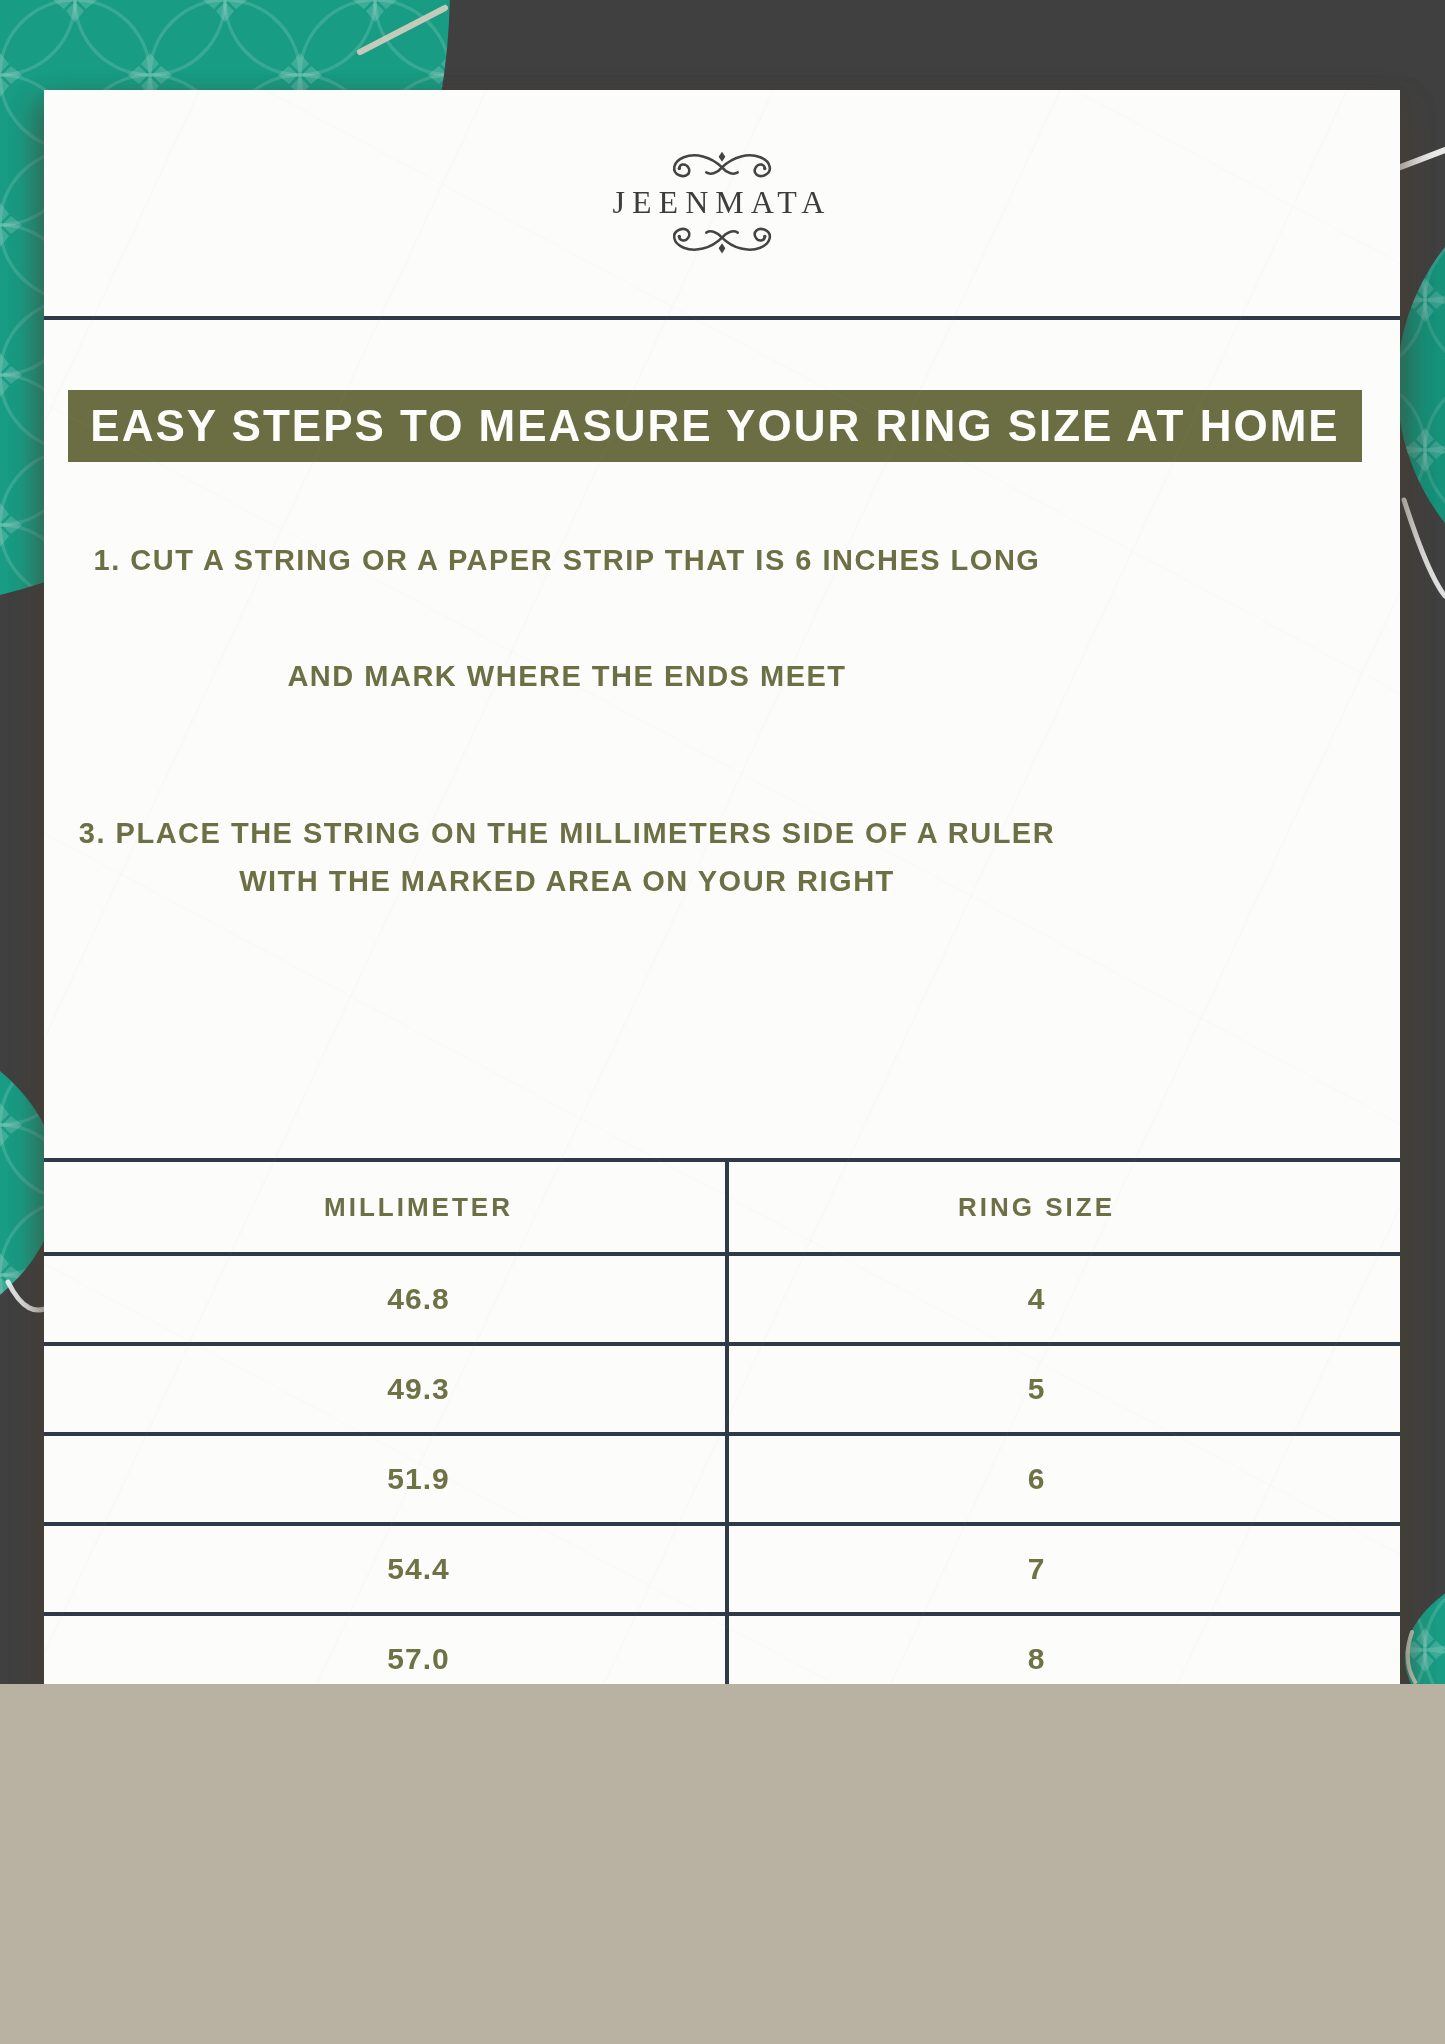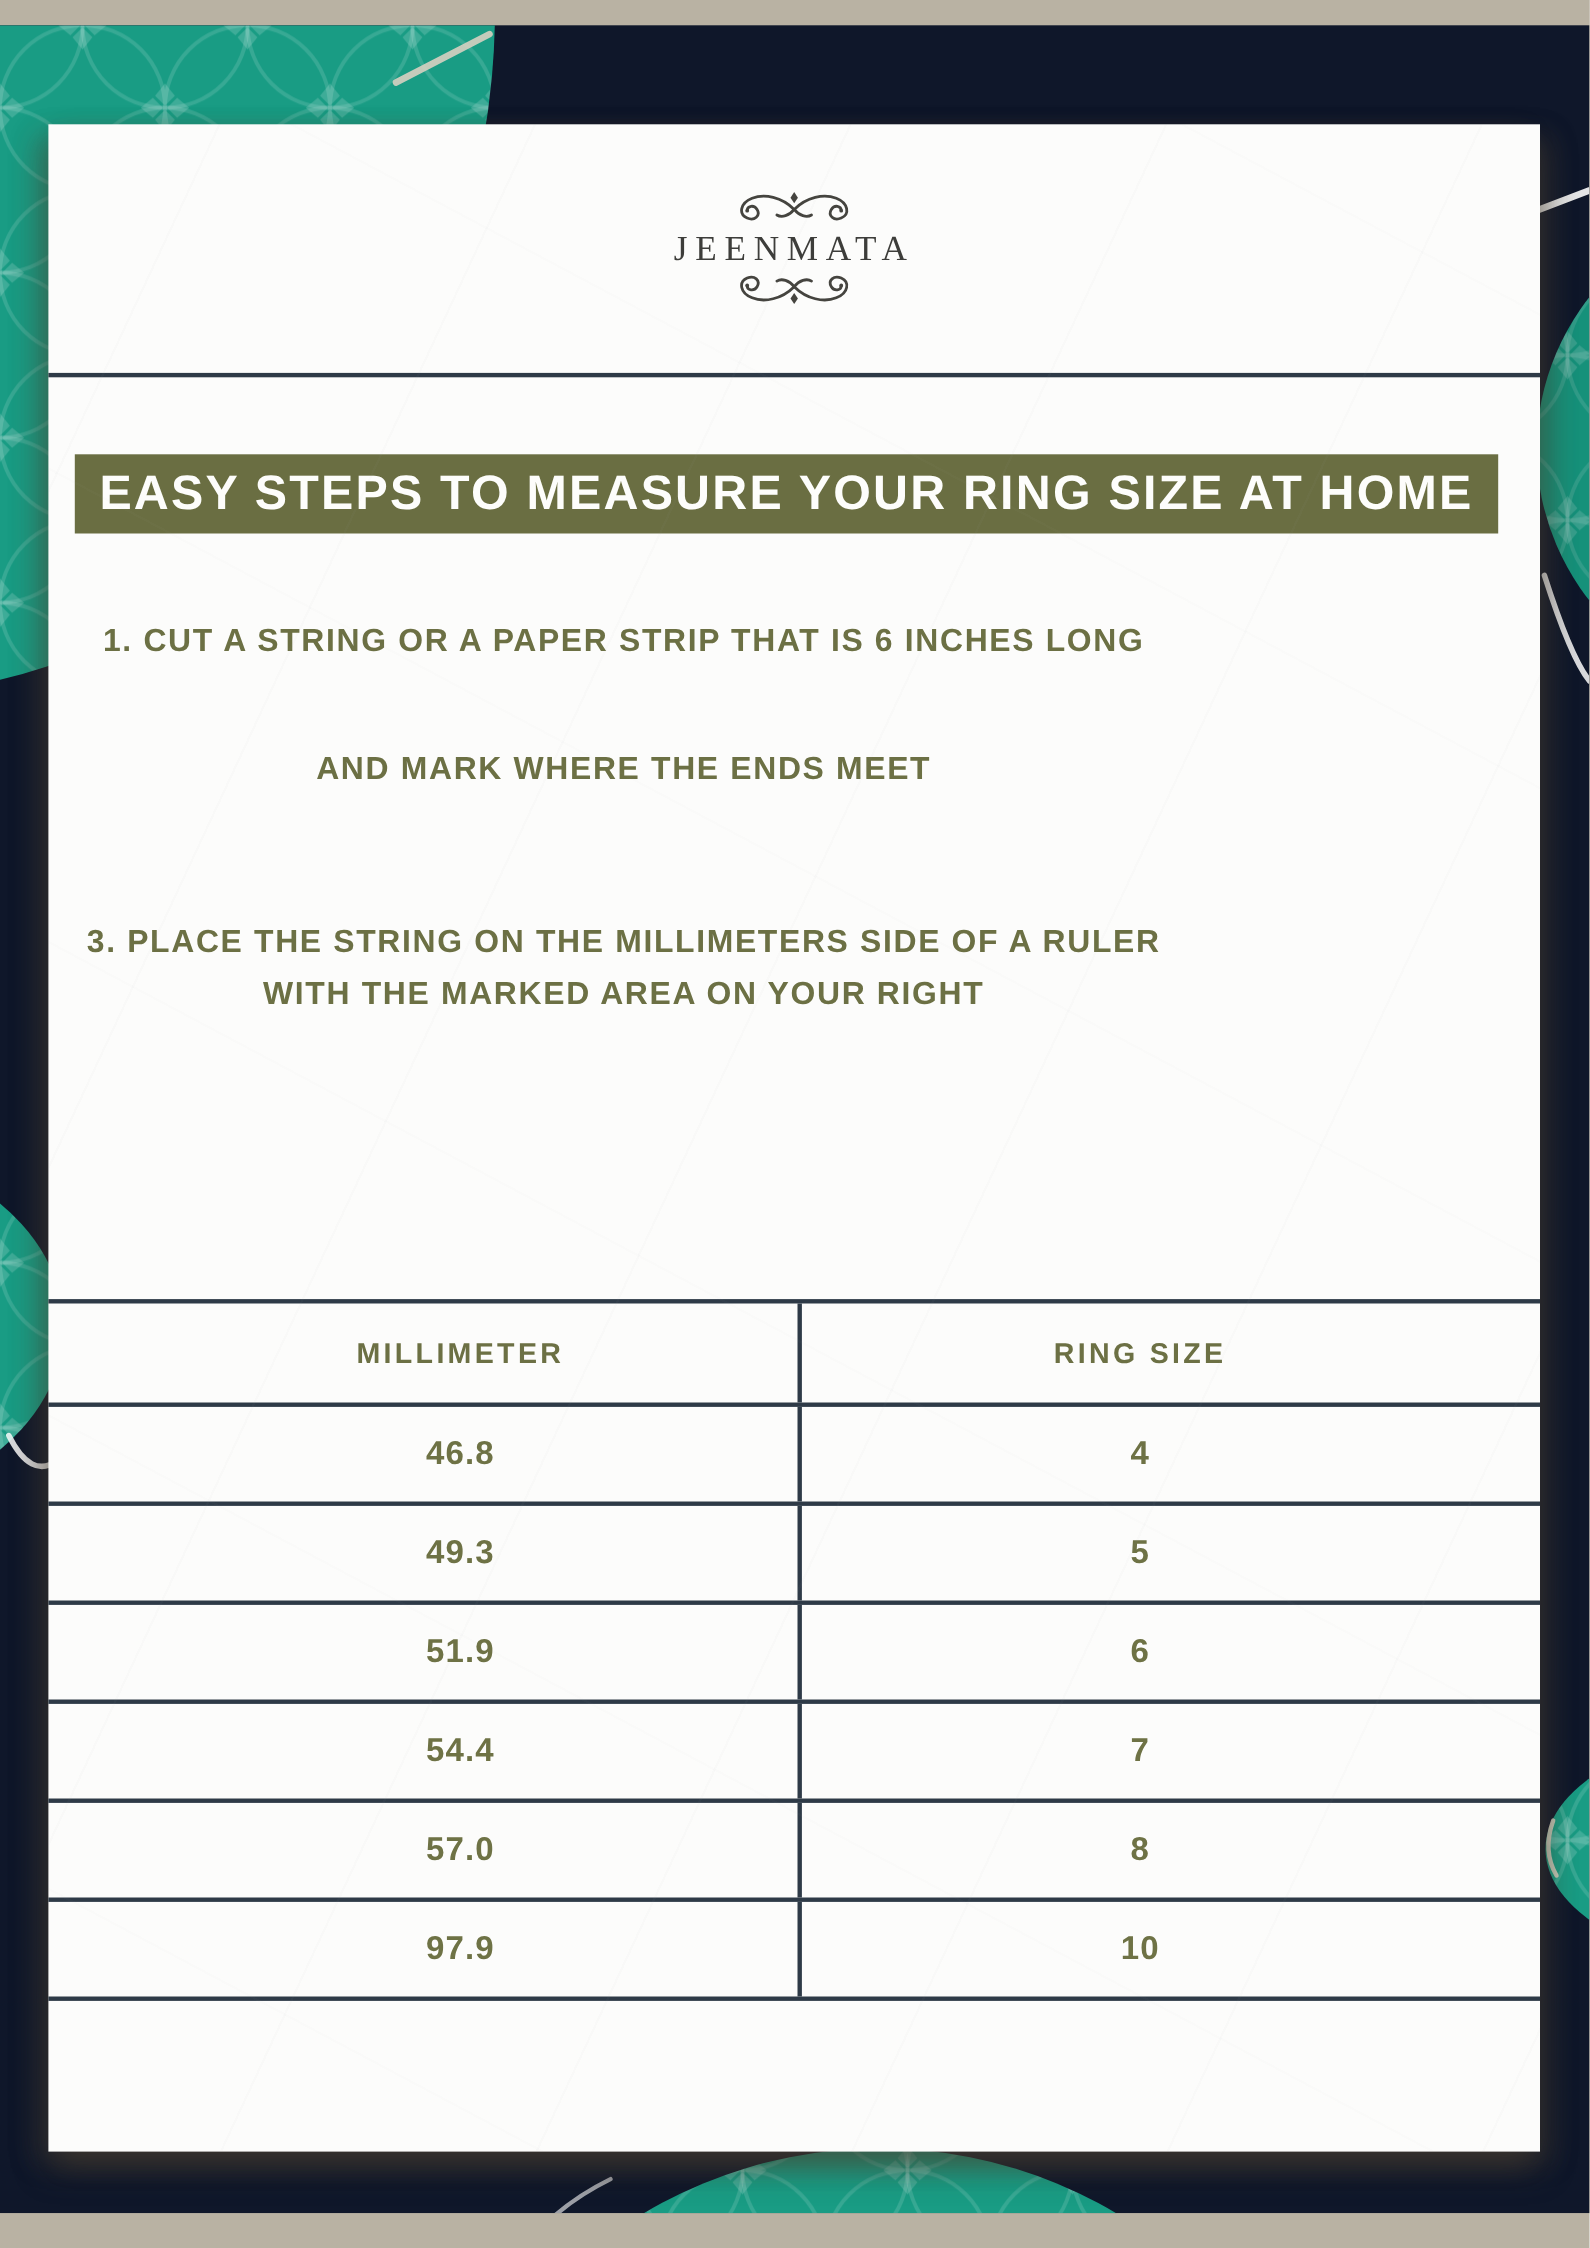--- a/index.html
+++ b/index.html
@@ -1,17 +1,17 @@
 <!DOCTYPE html>
 <html><head>
 <meta charset="utf-8">
 <style>
   html,body{margin:0;padding:0;background:#b9b2a3;}
-  .stage{position:relative;width:1445px;height:1989px;overflow:hidden;
-         background:#0f172a;font-family:"Liberation Sans",sans-serif;margin-top:23px;}
+  .stage{position:relative;width:1445px;height:1684px;overflow:hidden;
+         background:#404040;font-family:"Liberation Sans",sans-serif;}
   .deco{position:absolute;left:0;top:0;z-index:0;}
   
   .card{position:absolute;left:44px;top:90px;width:1356px;height:1843px;z-index:2;
         background:#fcfcfb;
         box-shadow:0 16px 30px rgba(75,65,48,.45),-12px 10px 22px rgba(75,65,48,.28),
                    12px 10px 22px rgba(75,65,48,.28);}
   .card::after{content:"";position:absolute;inset:0;pointer-events:none;opacity:.5;
         background:
          repeating-linear-gradient(115deg,transparent 0 140px,rgba(170,175,185,.07) 140px 142px,transparent 142px 260px),
          repeating-linear-gradient(28deg,transparent 0 210px,rgba(170,175,185,.06) 210px 212px,transparent 212px 380px);}

